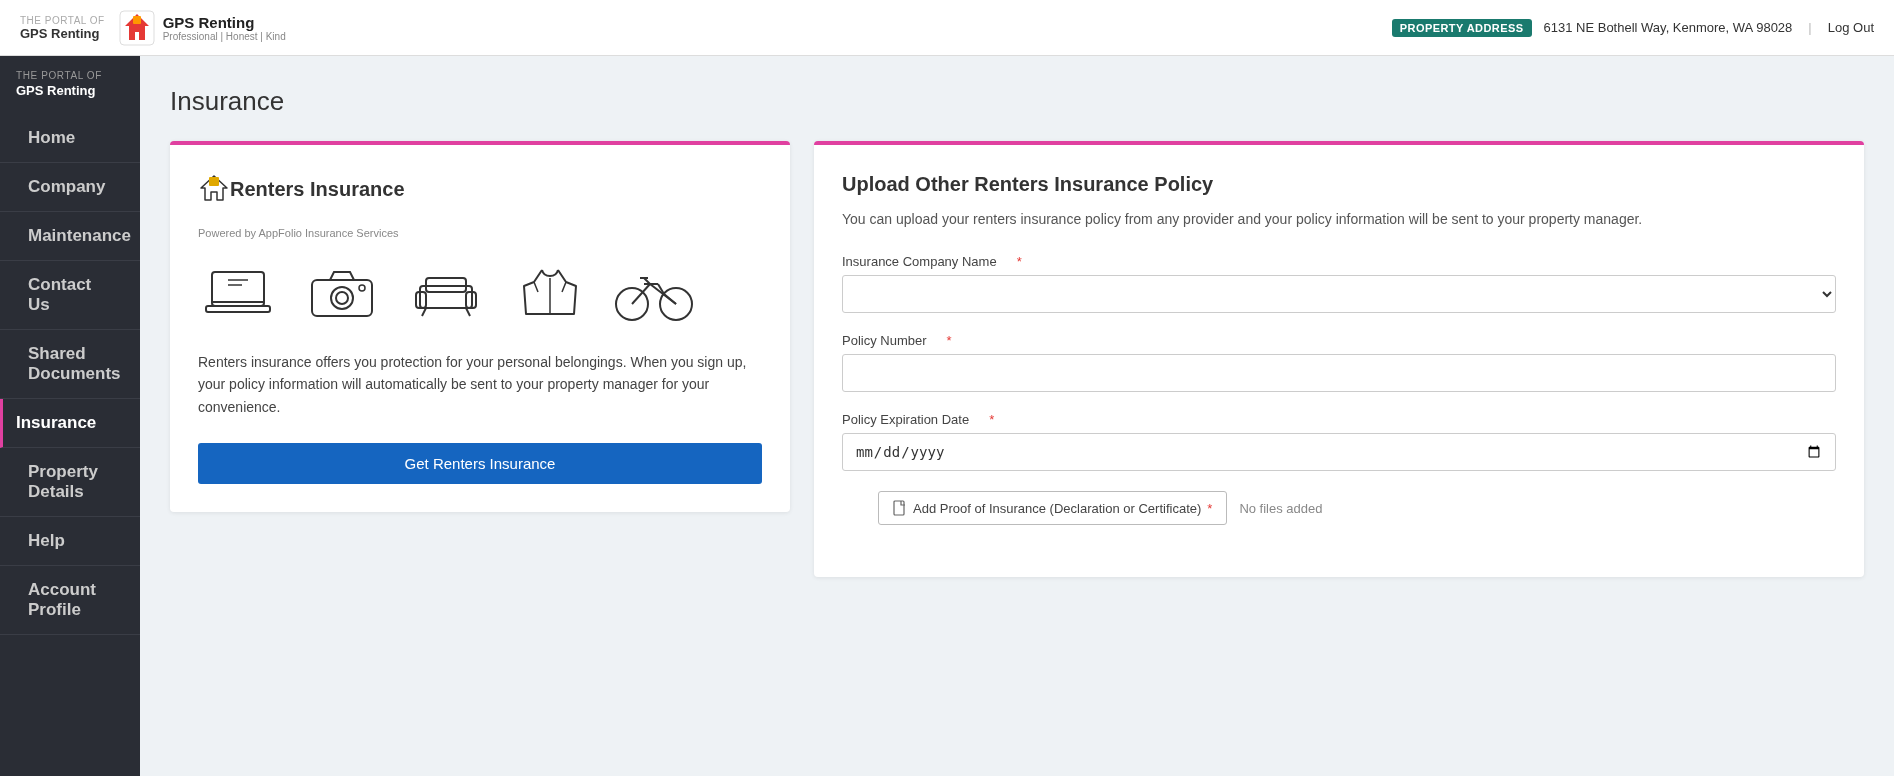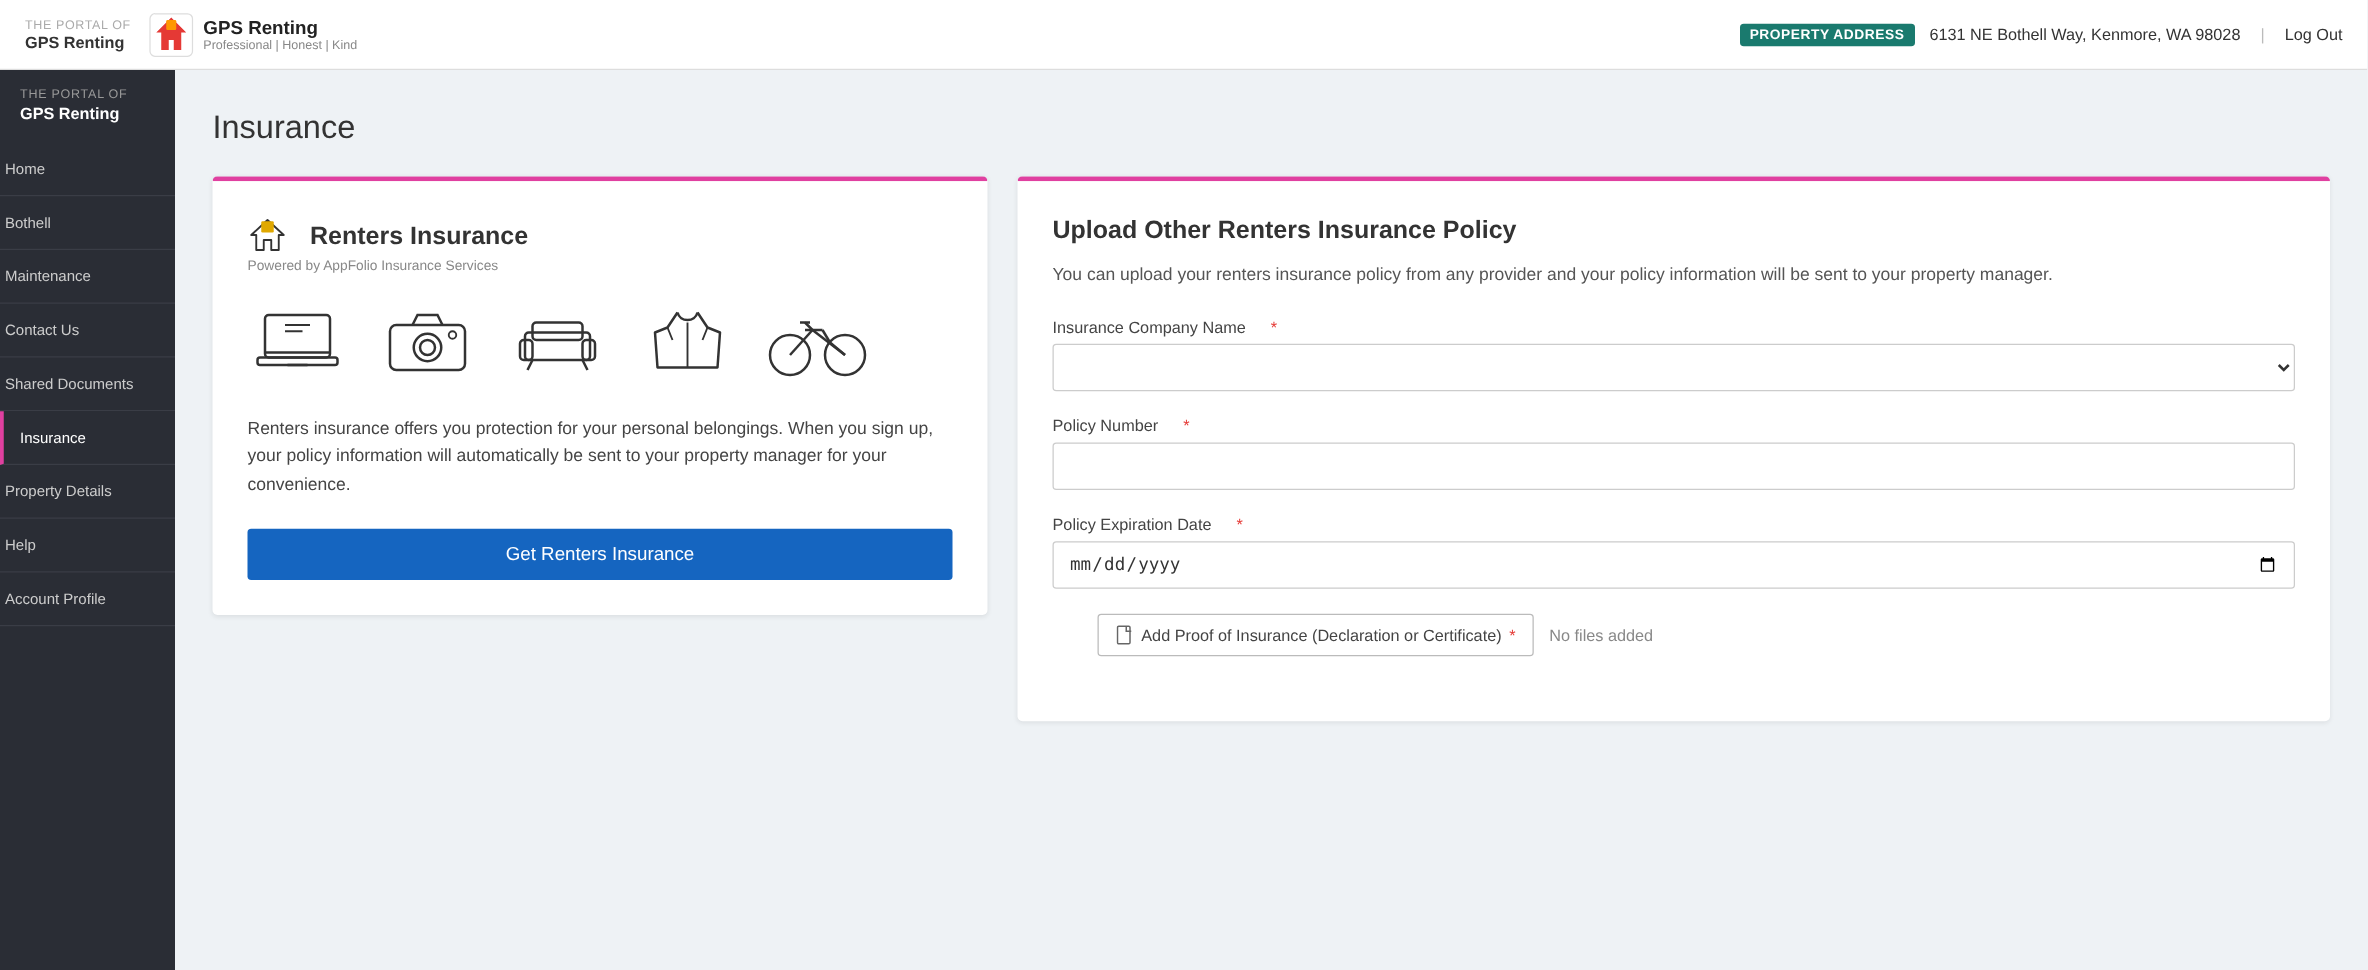--- a/index.html
+++ b/index.html
@@ -82,26 +82,27 @@
       letter-spacing: 0.06em;
       padding: 14px 16px 2px;
     }
     .sidebar-company {
       font-size: 13px;
       font-weight: 700;
       color: #fff;
       padding: 0 16px 16px;
     }
     .sidebar-nav-item {
-      padding: 14px 4px;
-      font-size: 12px;
+      padding: 14px 28px;
+      font-size: 17px;
       color: #ccc;
       cursor: pointer;
       border-bottom: 1px solid #3a3d46;
       transition: background 0.15s;
+      font-weight: bold;
     }
     .sidebar-nav-item.active {
       background: #2a2d35;
       color: #fff;
       border-left: 3px solid #e040a0;
       padding-left: 13px;
     }
 
     
     .main-content {
@@ -131,22 +132,22 @@
       border-top: 4px solid #e040a0;
       box-shadow: 0 1px 4px rgba(0,0,0,0.08);
       flex: 1;
       padding: 28px 28px 28px;
       max-width: 620px;
       min-width: 420px;
     }
     .renters-insurance-header {
       display: flex;
       align-items: center;
-      gap: 18px;
-      margin-bottom: 2px;
+      gap: 0;
+      margin-bottom: 22px;
     }
     .house-icon-wrap {
       width: 32px;
       height: 32px;
       display: flex;
       align-items: center;
       justify-content: center;
     }
     .renters-title {
       font-size: 20px;
@@ -313,21 +314,21 @@
     <span class="logout-link">Log Out</span>
   </div>
 </div>
 
 <div class="layout">
 
   <nav class="sidebar">
     <div class="sidebar-portal-label">THE PORTAL OF</div>
     <div class="sidebar-company">GPS Renting</div>
     <div class="sidebar-nav-item">Home</div>
-    <div class="sidebar-nav-item">Bothell</div>
+    <div class="sidebar-nav-item">Company</div>
     <div class="sidebar-nav-item">Maintenance</div>
     <div class="sidebar-nav-item">Contact Us</div>
     <div class="sidebar-nav-item">Shared Documents</div>
     <div class="sidebar-nav-item active">Insurance</div>
     <div class="sidebar-nav-item">Property Details</div>
     <div class="sidebar-nav-item">Help</div>
     <div class="sidebar-nav-item">Account Profile</div>
   </nav>
 
   <main class="main-content">

